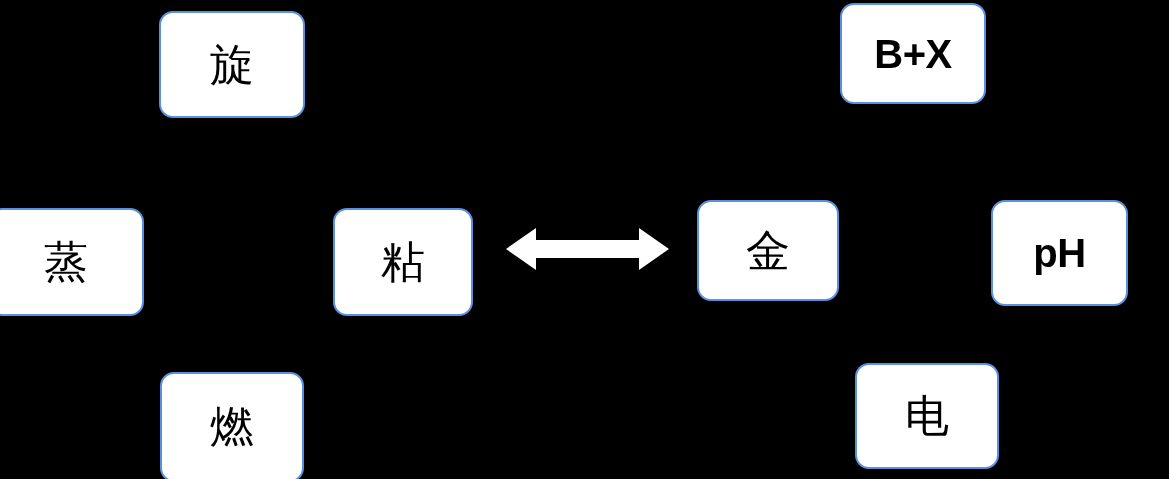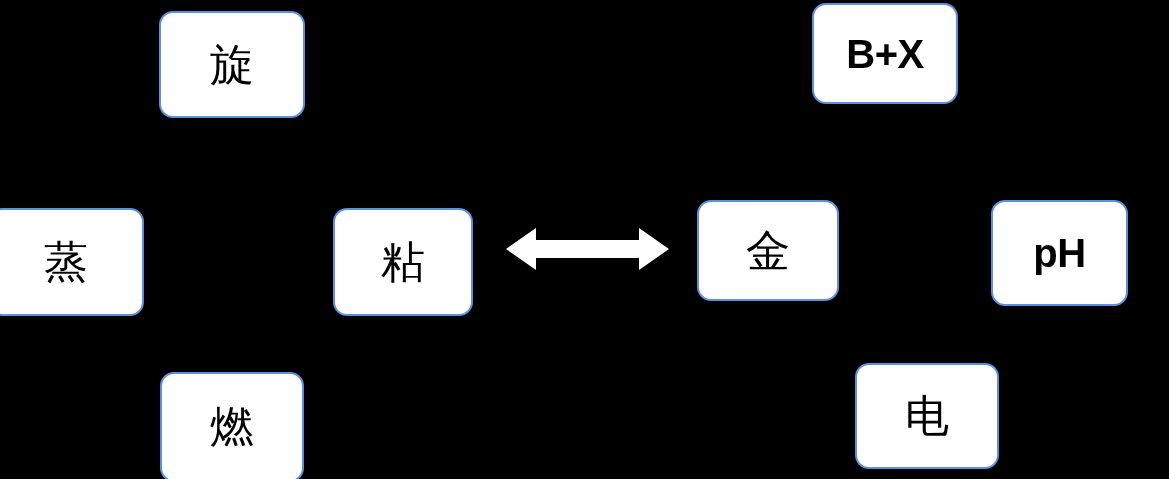--- a/index.html
+++ b/index.html
@@ -44,21 +44,21 @@
   
   .node.latin .node-label {
     font-family: "Liberation Sans", "DejaVu Sans", sans-serif;
     font-size: 40px;
     font-weight: 700;
     letter-spacing: -0.5px;
   }
 
   
   #node-xuan   { left: 159px;  top: 11px;  width: 146px; height: 107px; }
-  #node-bx     { left: 812px;  top: 3px;   width: 146px; height: 101px; }
+  #node-bx     { left: 840px;  top: 3px;   width: 146px; height: 101px; }
   #node-zheng  { left: -12px;  top: 208px; width: 156px; height: 108px; }
   #node-zhan   { left: 333px;  top: 208px; width: 140px; height: 108px; }
   #node-jin    { left: 697px;  top: 200px; width: 142px; height: 101px; }
   #node-ph     { left: 991px; top: 200px; width: 137px; height: 106px; }
   #node-ran    { left: 160px;  top: 372px; width: 144px; height: 110px; }
   #node-dian   { left: 855px;  top: 363px; width: 144px; height: 106px; }
 
   
   #arrow-zhan-jin {
     position: absolute;

